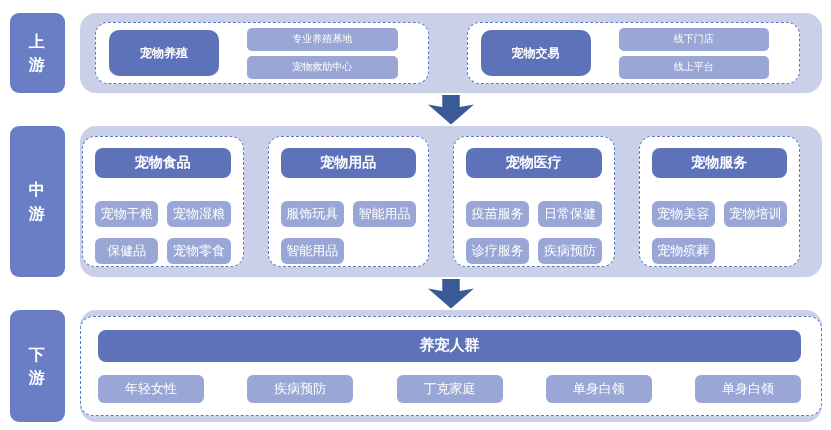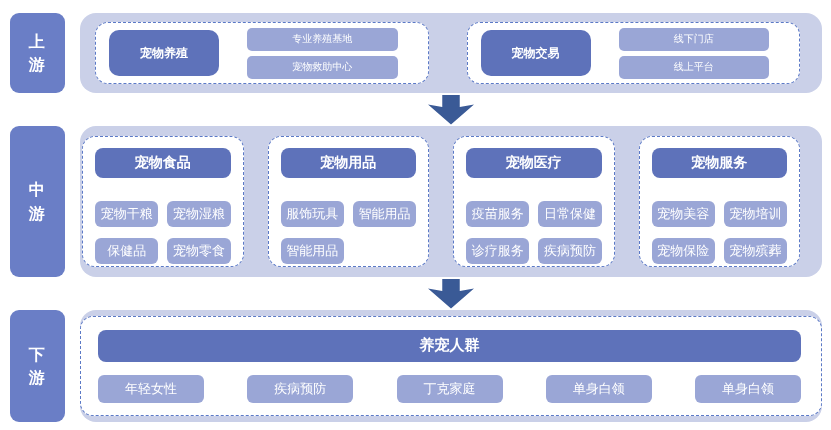--- a/index.html
+++ b/index.html
@@ -124,21 +124,20 @@
           <div class="chip">诊疗服务</div>
           <div class="chip">疾病预防</div>
         </div>
       </div>
 
       <div class="dashed group">
         <div class="node">宠物服务</div>
         <div class="group-grid">
           <div class="chip">宠物美容</div>
           <div class="chip">宠物培训</div>
-          <div class="chip">宠物保险</div>
           <div class="chip">宠物殡葬</div>
         </div>
       </div>
 
     </div>
   </section>
 
   <div class="arrow-zone">
     <div class="arrow-down"></div>
   </div>

